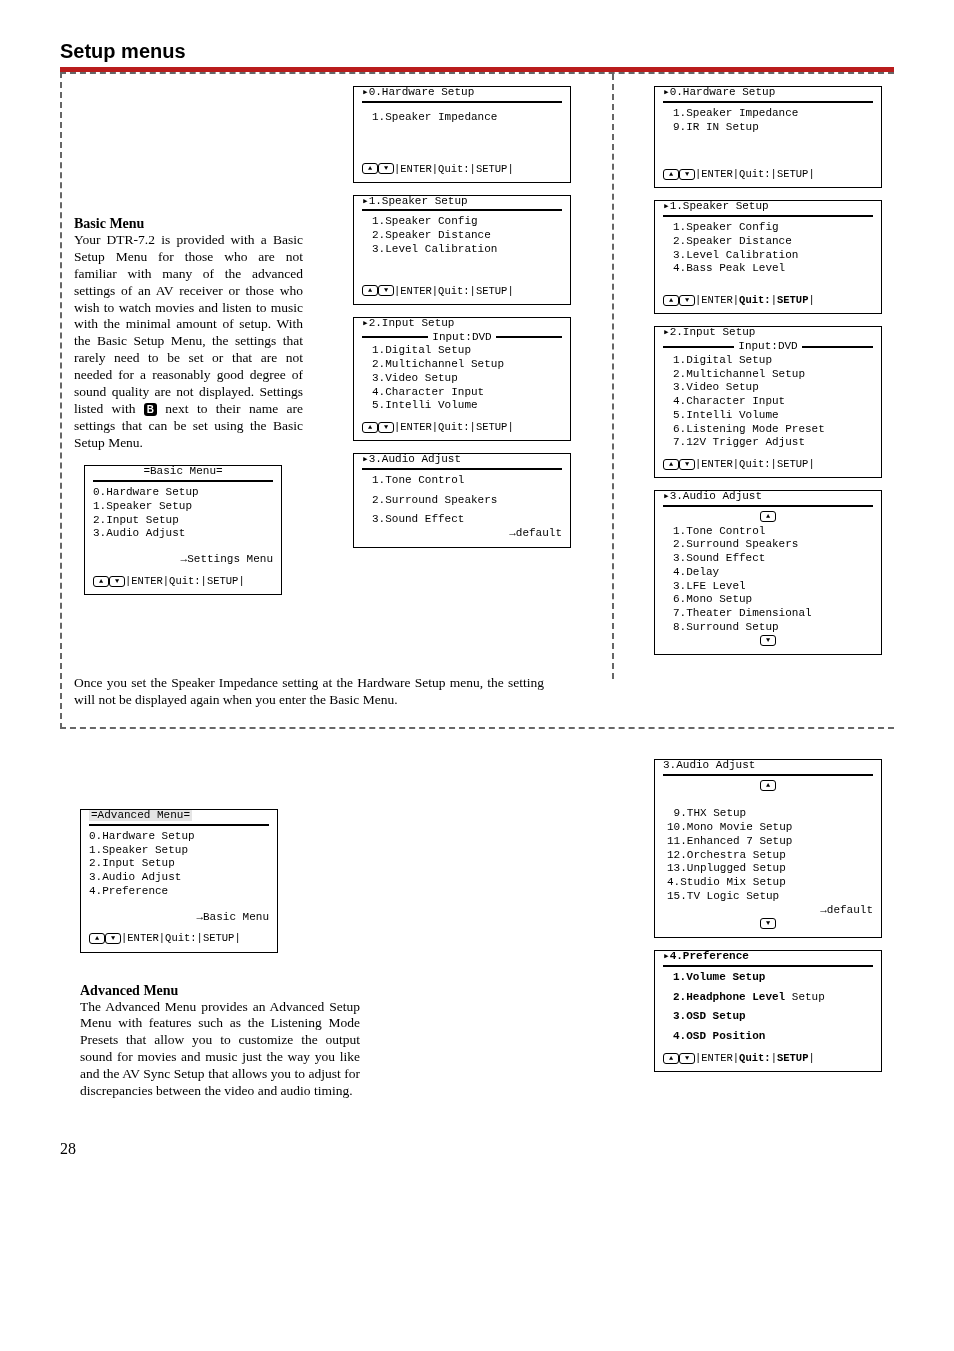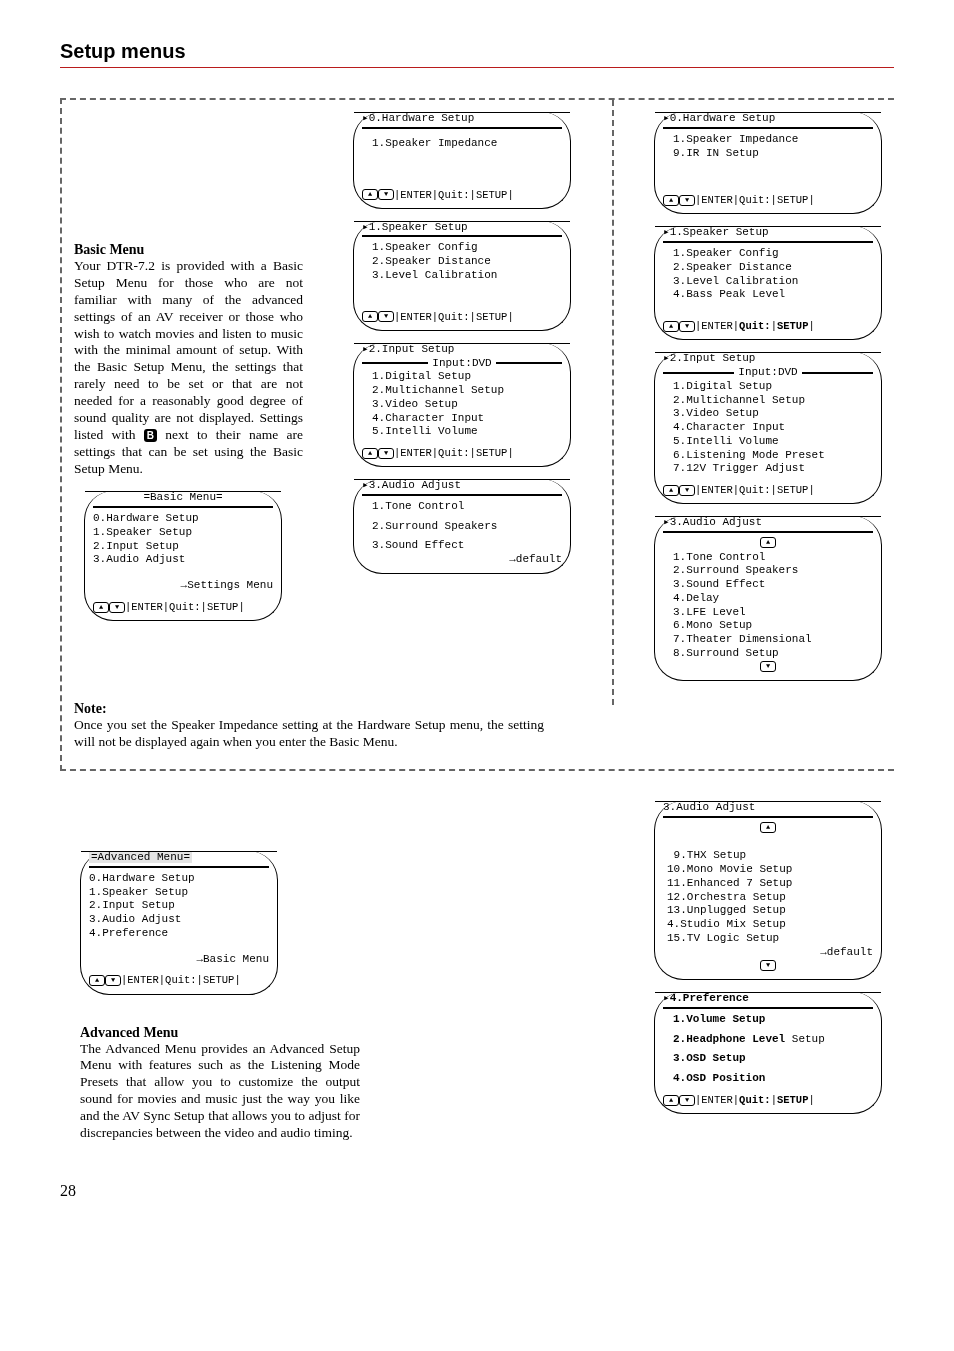--- a/index.html
+++ b/index.html
@@ -9,29 +9,27 @@
     margin: 0;
     padding: 40px 60px;
     width: 954px;
     box-sizing: border-box;
     font-size: 13px;
   }
   .title {
     font-family: Arial, Helvetica, sans-serif;
     font-size: 20px;
     font-weight: bold;
-    border-bottom: 1px solid #b91c1c;
+    border-bottom: 5px solid #b91c1c;
     padding-bottom: 4px;
-    margin-bottom: 30px;
   }
   .mono {
     font-family: "Courier New", monospace;
     font-size: 11px;
     line-height: 1.25;
-    border-radius: 29px;
   }
   .osd-box {
     border-right: 1px solid #000;
     border-bottom: 1px solid #000;
     border-left: 1px solid #000;
     padding: 6px 8px;
     background: #fff;
     width: 200px;
     position: relative;
     margin-bottom: 12px;
@@ -289,21 +287,20 @@
           <div>6.Mono Setup</div>
           <div>7.Theater Dimensional</div>
           <div>8.Surround Setup</div>
         </div>
         <div style="text-align:center;"><span class="up-icon">▼</span></div>
       </div>
     </div>
   </div>
 
   <div style="margin-top:8px; max-width:470px;">
-    <div class="heading-sm">Note:</div>
     <div class="para">Once you set the Speaker Impedance setting at the Hardware Setup menu, the setting will not be displayed again when you enter the Basic Menu.</div>
   </div>
 </div>
 
 <div class="adv-lower">
 
   <div style="margin-left:20px;">
     <div class="osd-box mono" style="width:180px; margin-top:50px;">
       <div style="margin-top:-6px;"><span style="background:#e5e5e5;padding:0 2px;">=<span>Advanced Menu</span>=</span></div>
       <div class="osd-header-line"></div>

